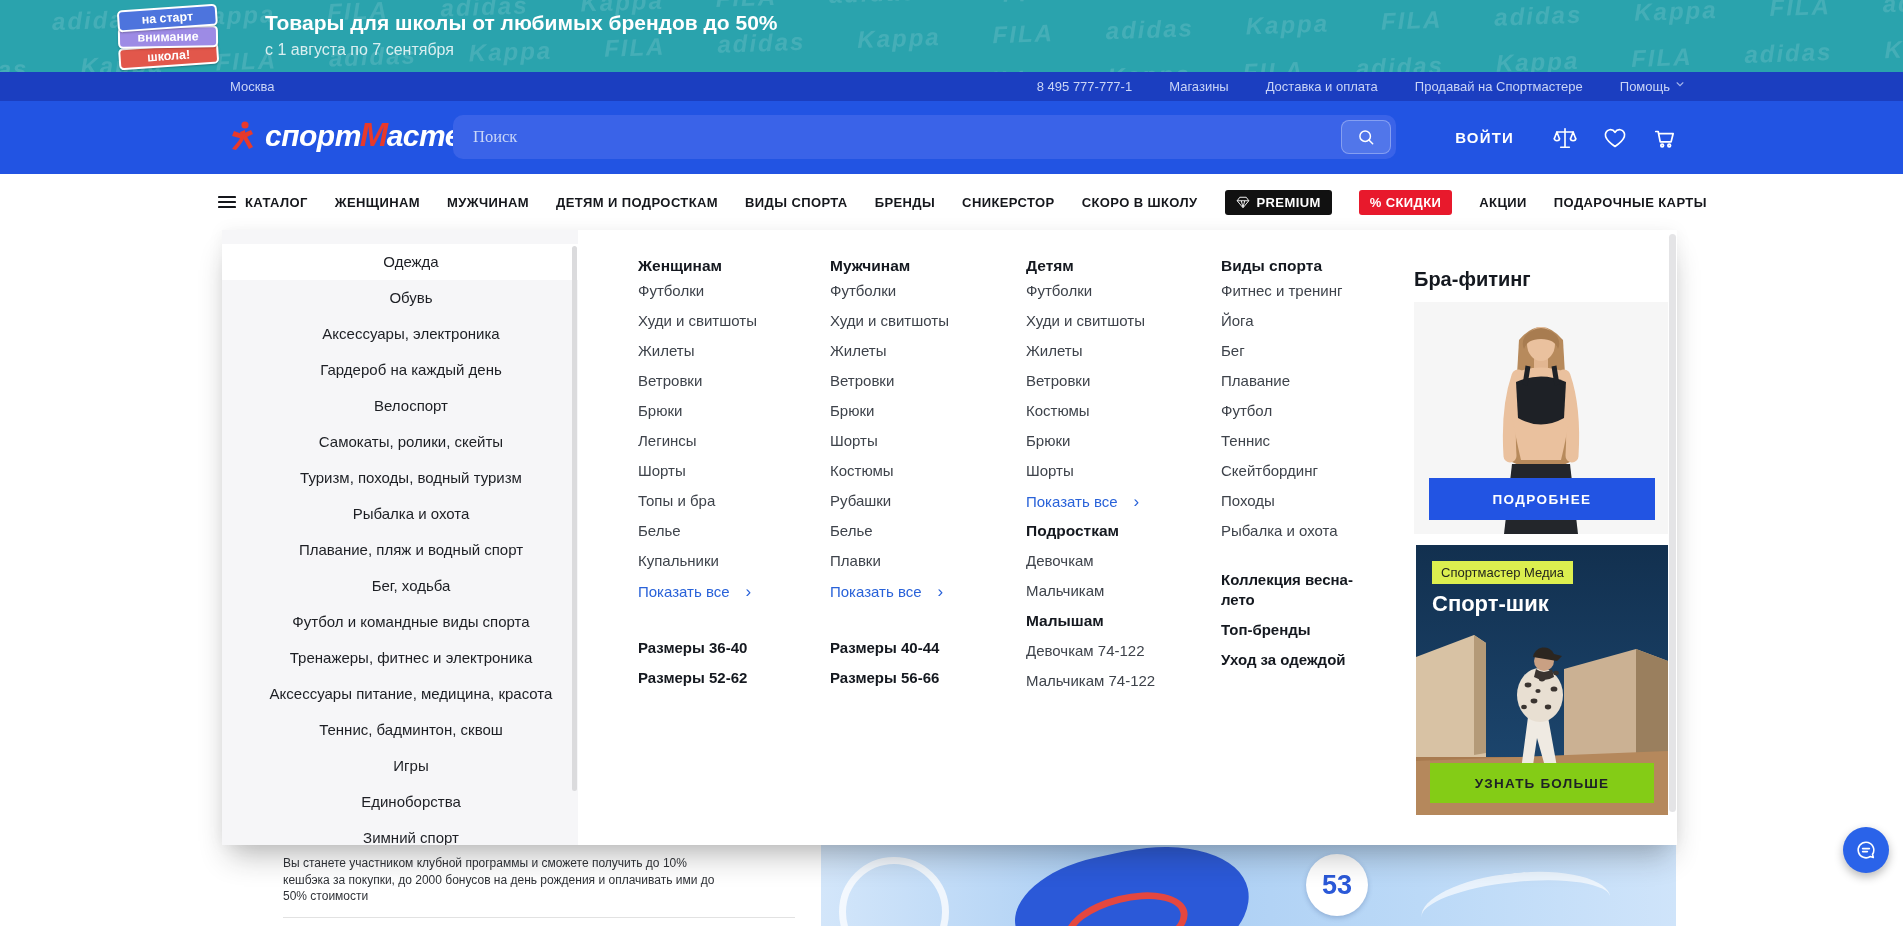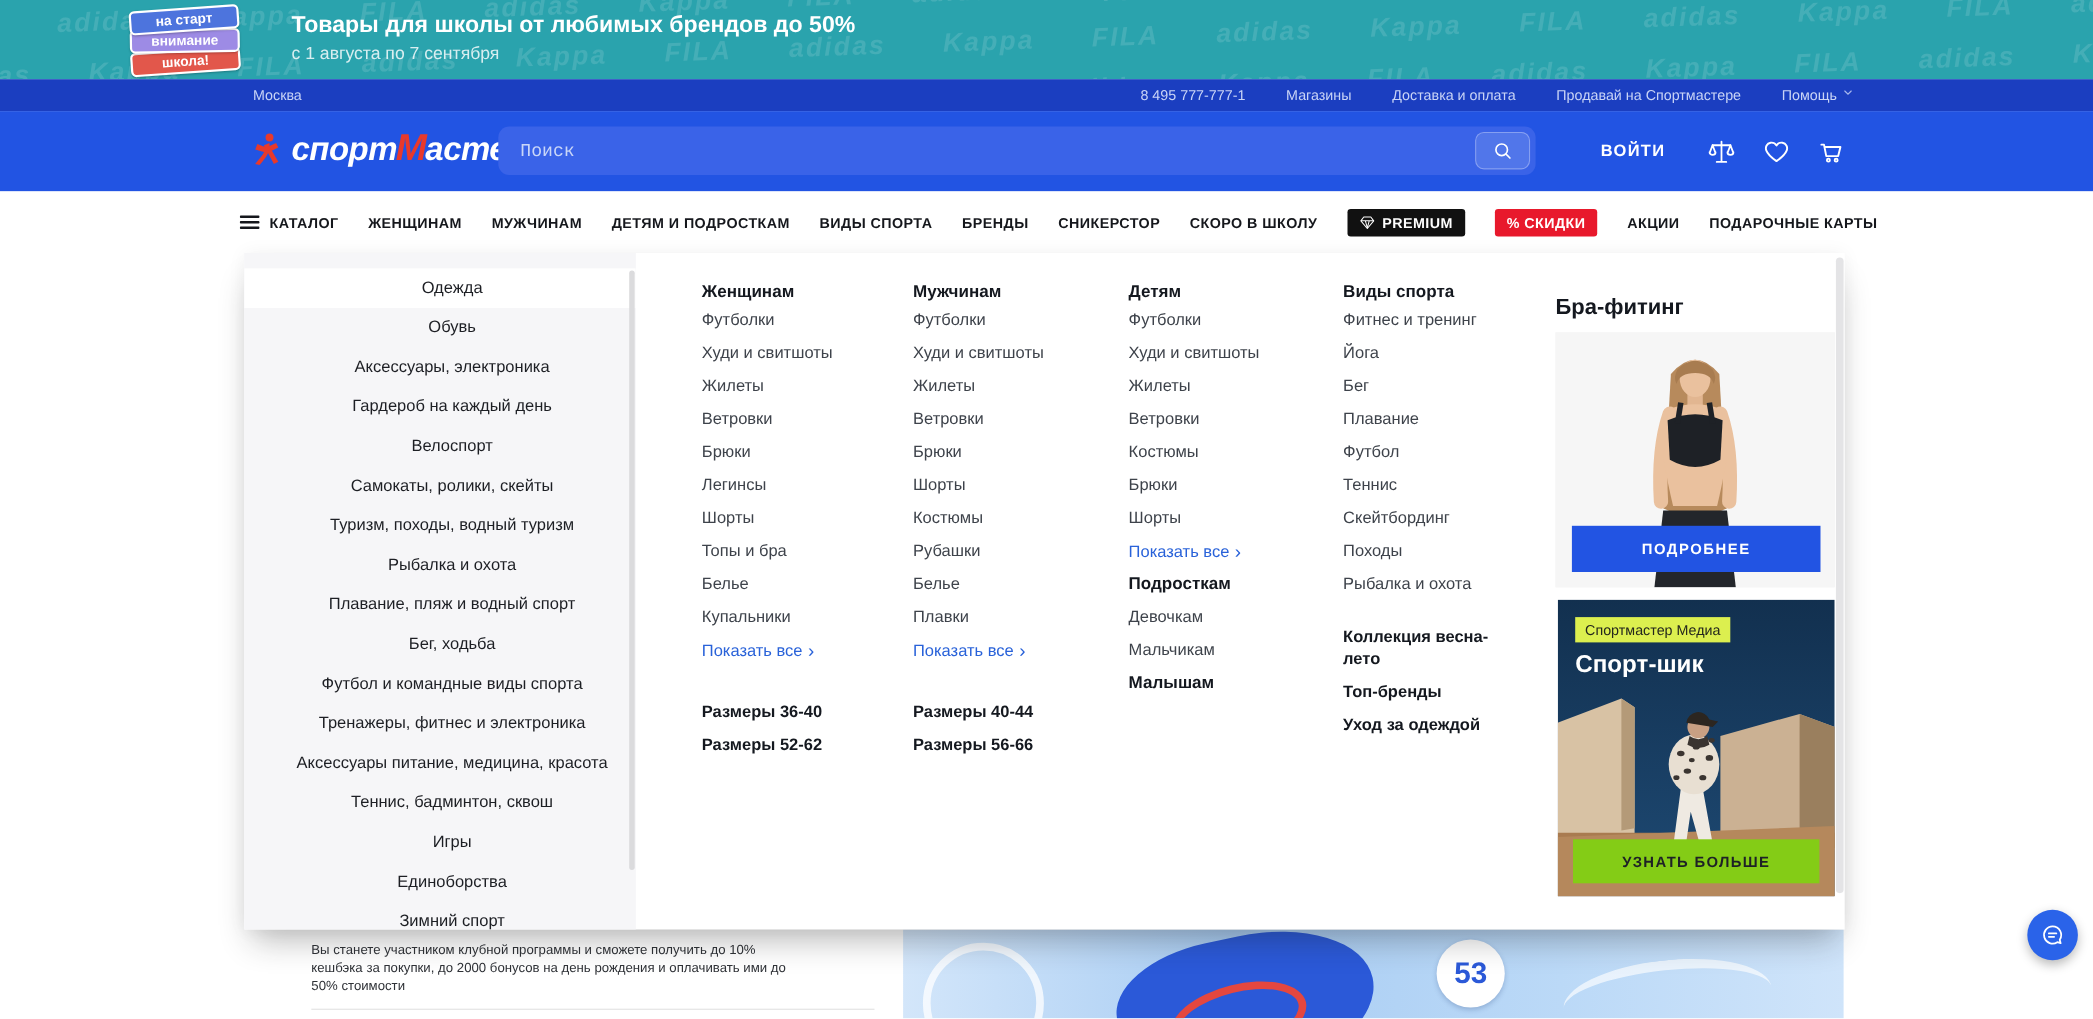--- a/index.html
+++ b/index.html
@@ -32,21 +32,21 @@
   .help svg{opacity:.8;}
 
   
   .header{position:absolute;left:0;top:101px;width:1903px;height:73px;background:#2254E3;}
   .logo{position:absolute;left:226px;top:18px;display:flex;align-items:center;gap:5px;}
   .logo-text{font-style:italic;font-weight:800;font-size:30px;color:#fff;letter-spacing:-.5px;display:flex;align-items:baseline;}
   .logo-m{color:#E8392B;font-size:34px;line-height:.85;margin:0 -1px;}
   .search{position:absolute;left:453px;top:14px;width:943px;height:44px;background:#3A63E8;
     border-radius:10px;display:flex;align-items:center;}
   .search-input{flex:1;background:transparent;border:0;outline:0;color:#86efac;font-size:16.5px;
-    padding:0 20px;font-family:Liberation Mono, monospace;}
+    padding:0 20px;font-family:Liberation Serif, serif;}
   .search-input::placeholder{color:#C9D6F8;}
   .search-btn{width:50px;height:34px;margin-right:5px;border:1px solid rgba(255,255,255,.3);
     background:rgba(255,255,255,.12);border-radius:8px;color:#fff;display:flex;align-items:center;justify-content:center;}
   .header-right{position:absolute;right:225px;top:0;height:73px;display:flex;align-items:center;gap:24px;}
   .login{color:#fff;font-weight:700;font-size:15px;letter-spacing:1.2px;margin-right:14px;}
   .hicon{color:#fff;width:26px;height:26px;display:flex;align-items:center;justify-content:center;}
 
   
   .mainnav{position:absolute;left:0;top:174px;width:1903px;height:56px;background:#fff;
     display:flex;align-items:center;gap:27px;padding-left:218px;box-sizing:border-box;}
@@ -67,21 +67,21 @@
   .sb-scroll{position:absolute;left:350px;top:16px;width:5px;height:545px;background:#DBDBDD;border-radius:3px;}
   .ov-scroll{position:absolute;right:1px;top:4px;width:7px;height:578px;background:#E4E4E6;border-radius:4px;}
 
   .col{position:absolute;top:0;padding-top:26px;}
   .col-women{left:416px;width:180px;}
   .col-men{left:608px;width:180px;}
   .col-kids{left:804px;width:180px;}
   .col-sports{left:999px;width:155px;}
   .col-title{font-size:15.5px;font-weight:700;color:#14181F;height:20px;line-height:20px;margin-bottom:10px;}
   .col-link{display:block;height:30px;line-height:30px;font-size:15px;color:#3E434B;white-space:nowrap;}
-  .show-all{display:flex;align-items:center;gap:5px;height:30px;color:#2962D9;font-size:15px;}
+  .show-all{display:flex;align-items:center;gap:16px;height:30px;color:#2962D9;font-size:15px;}
   .chev{font-size:17px;line-height:1;}
   .col-extras{margin-top:27px;}
   .extra-link{display:block;height:30px;line-height:30px;font-size:15px;font-weight:700;color:#14181F;white-space:nowrap;}
   .sub-title{margin-top:24px;font-size:15.5px;font-weight:700;color:#14181F;height:30px;line-height:30px;}
   .sub-title.babies{margin-top:30px;}
   .sports-links{margin-top:24px;}
   .sports-links .extra-link{height:auto;line-height:20px;margin-bottom:10px;white-space:normal;}
 
   
   .bra-card{position:absolute;left:1192px;top:38px;width:254px;}
@@ -332,20 +332,25 @@
         <span data-interactable="false">Показать все</span>
         <span class="chev" data-interactable="false">›</span>
       </a>
       <a class="sub-title" data-interactable="true">Подросткам</a>
       <div data-interactable="false">
 
       <a class="col-link" data-interactable="true">Девочкам</a>
           <a class="col-link" data-interactable="true">Мальчикам</a>
         </div>
       <a class="sub-title babies" data-interactable="true">Малышам</a>
+      <div data-interactable="false">
+
+      <a class="col-link" data-interactable="true">Девочкам 74-122</a>
+          <a class="col-link" data-interactable="true">Мальчикам 74-122</a>
+        </div>
     </div>
 
     <div class="col col-sports" data-interactable="false">
       <a class="col-title" data-interactable="true">Виды спорта</a>
       <div data-interactable="false">
 
       <a class="col-link" data-interactable="true">Фитнес и тренинг</a>
           <a class="col-link" data-interactable="true">Йога</a>
           <a class="col-link" data-interactable="true">Бег</a>
           <a class="col-link" data-interactable="true">Плавание</a>

